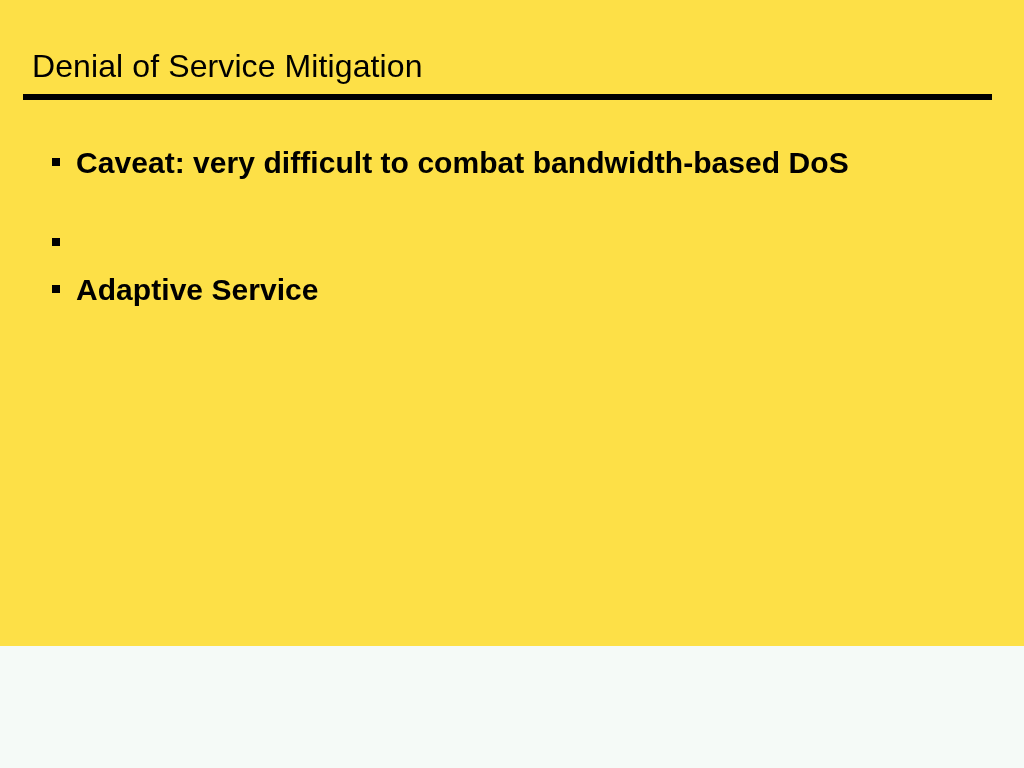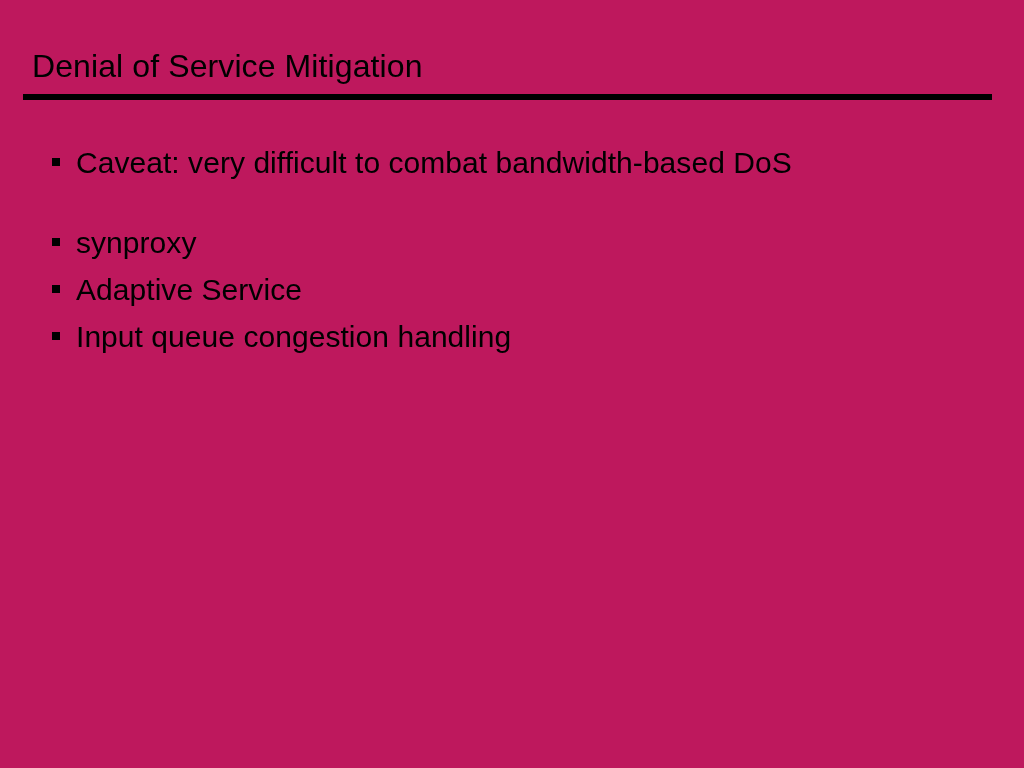--- a/index.html
+++ b/index.html
@@ -12,22 +12,22 @@
     height: 768px;
     background: #f5faf7;
     font-family: "Liberation Sans", sans-serif;
     -webkit-font-smoothing: antialiased;
     overflow: hidden;
   }
 
   .slide {
     position: relative;
     width: 1024px;
-    height: 768px;
-    background: #be185d;
+    height: 646px;
+    background: #fde047;
     box-sizing: border-box;
   }
 
   
   .slide-title {
     position: absolute;
     left: 32px;
     top: 47px;
     font-size: 32px;
     line-height: 38px;
@@ -71,21 +71,21 @@
     height: 8px;
     background: #000000;
     margin-top: 15px;
   }
 
   .bullet-text {
     flex: 1 1 auto;
     margin-left: 16px;
     font-size: 30px;
     line-height: 40px;
-    font-weight: 400;
+    font-weight: 700;
     color: #000000;
     white-space: nowrap;
     letter-spacing: 0.05px;
   }
 </style>
 </head>
 <body>
 
 <div class="slide">
 
@@ -95,30 +95,25 @@
 
   <div class="bullet-list">
 
     <div class="bullet-row gap-after">
       <span class="bullet-marker"></span>
       <span class="bullet-text">Caveat: very difficult to combat bandwidth-based DoS</span>
     </div>
 
     <div class="bullet-row">
       <span class="bullet-marker"></span>
-      <span class="bullet-text">synproxy</span>
     </div>
 
     <div class="bullet-row">
       <span class="bullet-marker"></span>
       <span class="bullet-text">Adaptive Service</span>
     </div>
 
 
 
-    <div class="bullet-row">
-      <span class="bullet-marker"></span>
-      <span class="bullet-text">Input queue congestion handling</span>
-    </div>
 
   </div>
 
 </div>
 
 </body></html>

